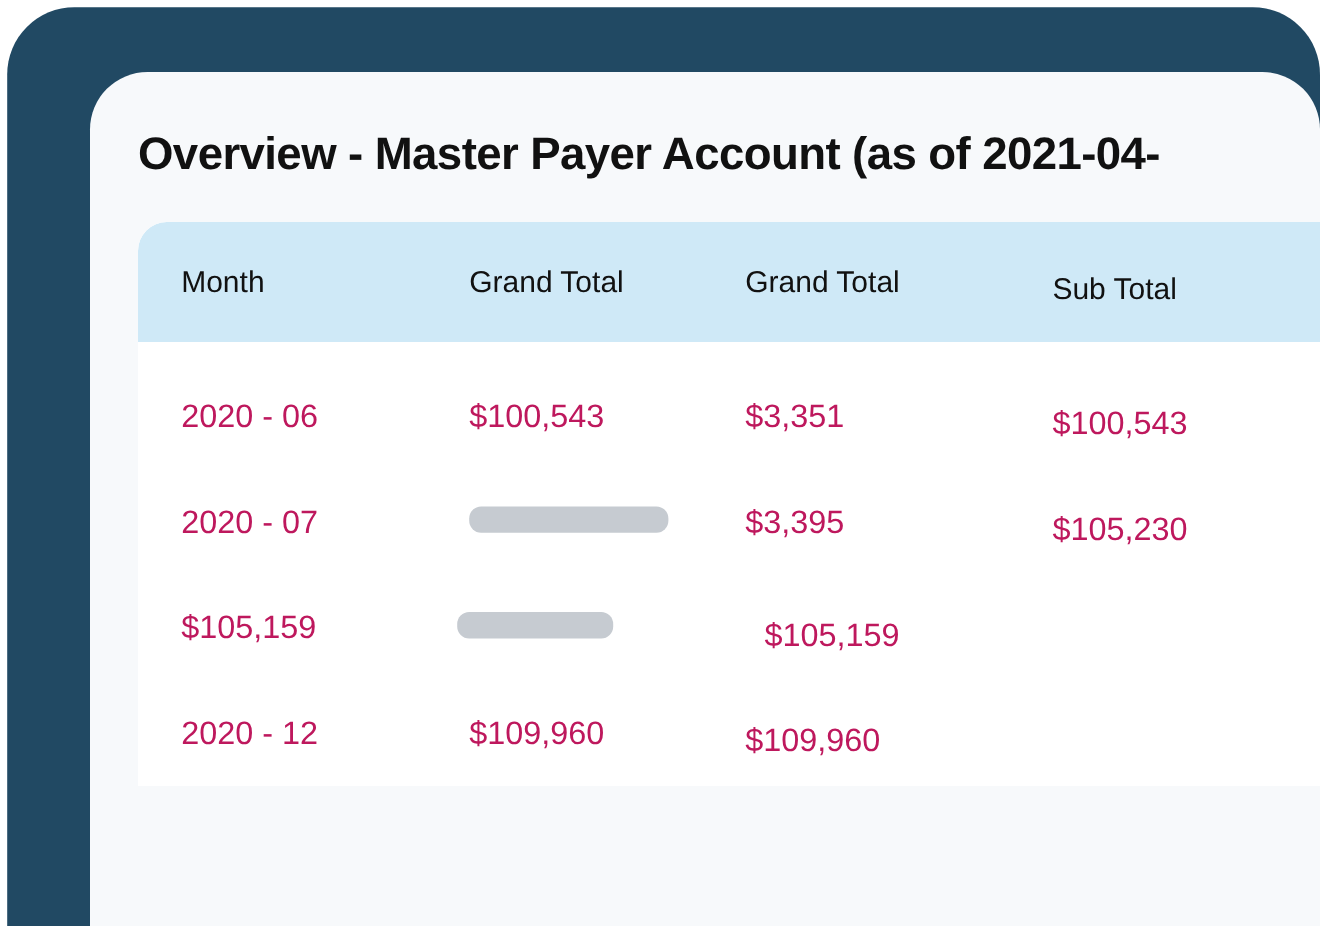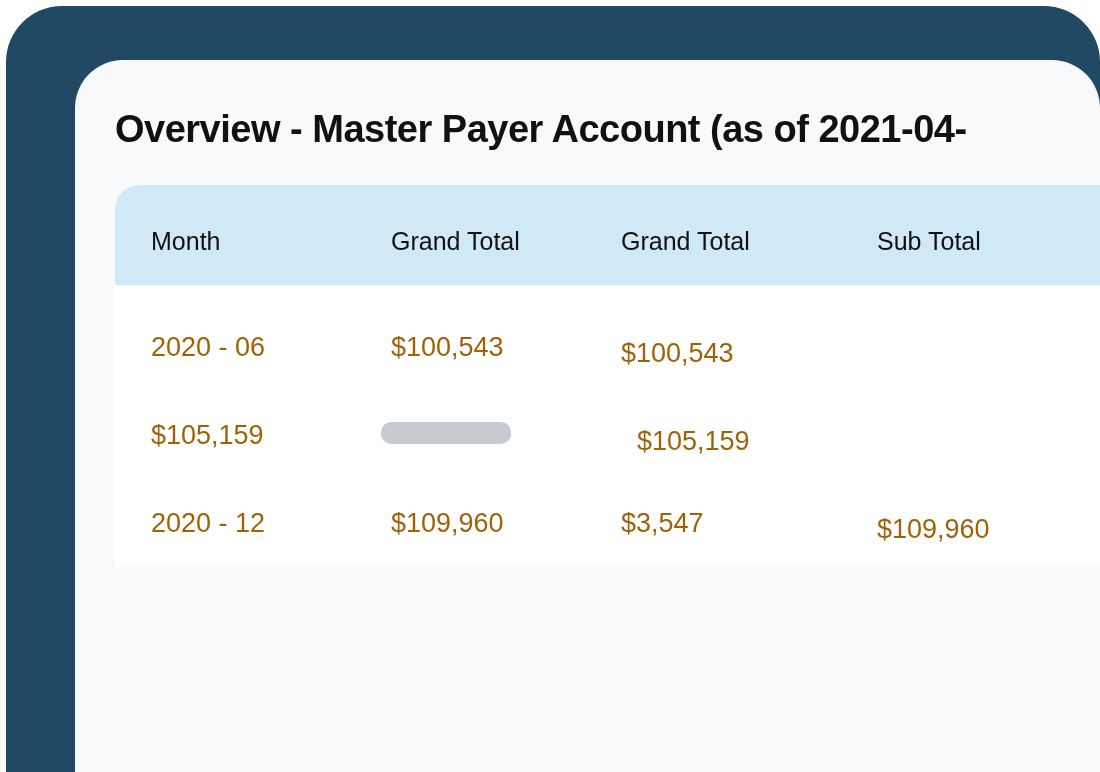--- a/index.html
+++ b/index.html
@@ -44,21 +44,21 @@
   }
   .table-wrap {
     background: #ffffff;
     border-radius: 24px 0 0 0;
     overflow: hidden;
     width: 985px;
   }
   .thead {
     background: #cfe9f7;
     display: flex;
-    align-items: flex-end;
+    align-items: center;
     padding: 28px 0 28px 36px;
     border-radius: 24px 0 0 0;
   }
   .th {
     font-size: 25px;
     font-weight: 400;
     color: #111111;
     line-height: 1.25;
   }
   .col-month { width: 240px; flex: 0 0 240px; }
@@ -69,21 +69,21 @@
     padding: 18px 0 0 36px;
   }
   .trow {
     display: flex;
     align-items: center;
     height: 88px;
   }
   .td {
     font-size: 27px;
     font-weight: 400;
-    color: #a16207;
+    color: #be185d;
   }
   .placeholder {
     display: inline-block;
     background: #c6cbd1;
     border-radius: 10px;
     height: 22px;
   }
   .ph-wide { width: 166px; }
   .ph-med  { width: 130px; }
   .ph-sub  { width: 172px; }
@@ -106,33 +106,39 @@
         <span>Grand Total</span><br>
       </div>
       <div class="th col-sub">Sub Total</div>
     </div>
 
     <div class="tbody">
 
       <div class="trow">
         <div class="td col-month">2020 - 06</div>
         <div class="td col-gt">$100,543</div>
+        <div class="td col-avg">$3,351</div>
         <div class="td col-sub">$100,543</div>
       </div>
 
+      <div class="trow">
+        <div class="td col-month">2020 - 07</div>
+        <div class="td col-gt"><span class="placeholder ph-wide"></span></div>
+        <div class="td col-avg">$3,395</div>
+        <div class="td col-sub">$105,230</div>
+      </div>
 
       <div class="trow">
         <div class="td col-gt">$105,159</div>
         <div class="td col-avg"><span class="placeholder ph-med"></span></div>
         <div class="td col-sub">$105,159</div>
       </div>
 
 
       <div class="trow">
         <div class="td col-month">2020 - 12</div>
         <div class="td col-gt">$109,960</div>
-        <div class="td col-avg">$3,547</div>
         <div class="td col-sub">$109,960</div>
       </div>
 
     </div>
   </div>
 </div>
 
 </body></html>

